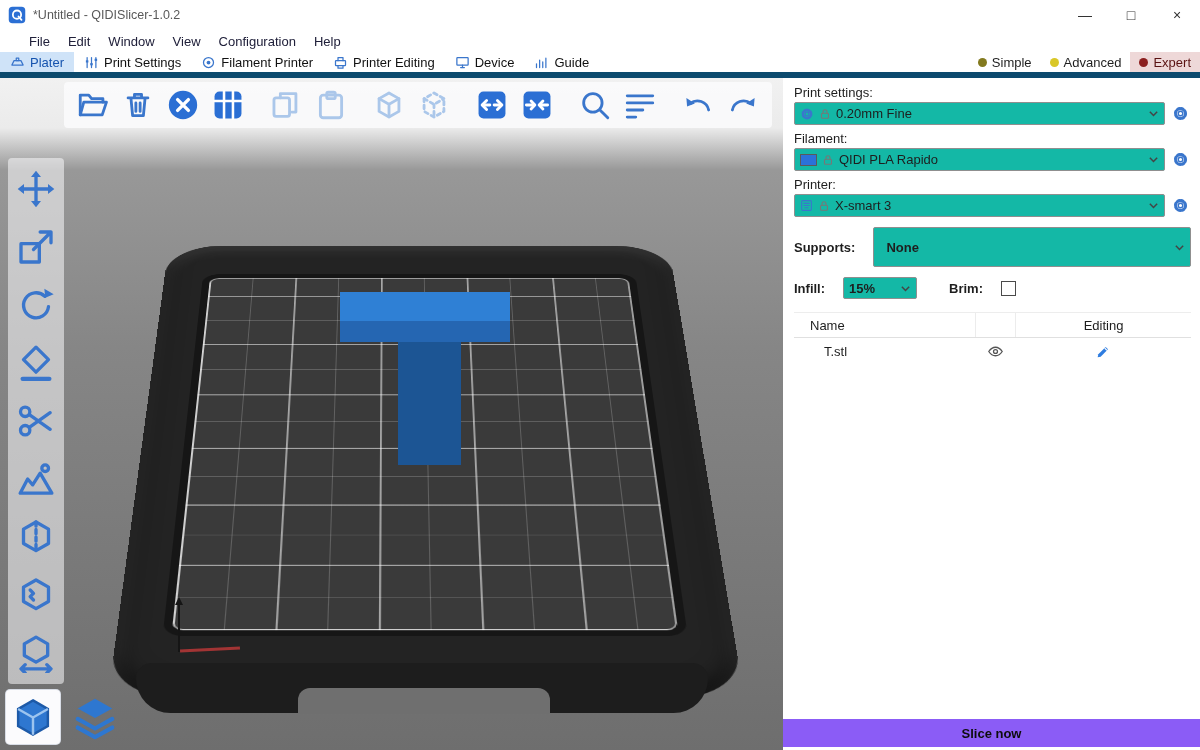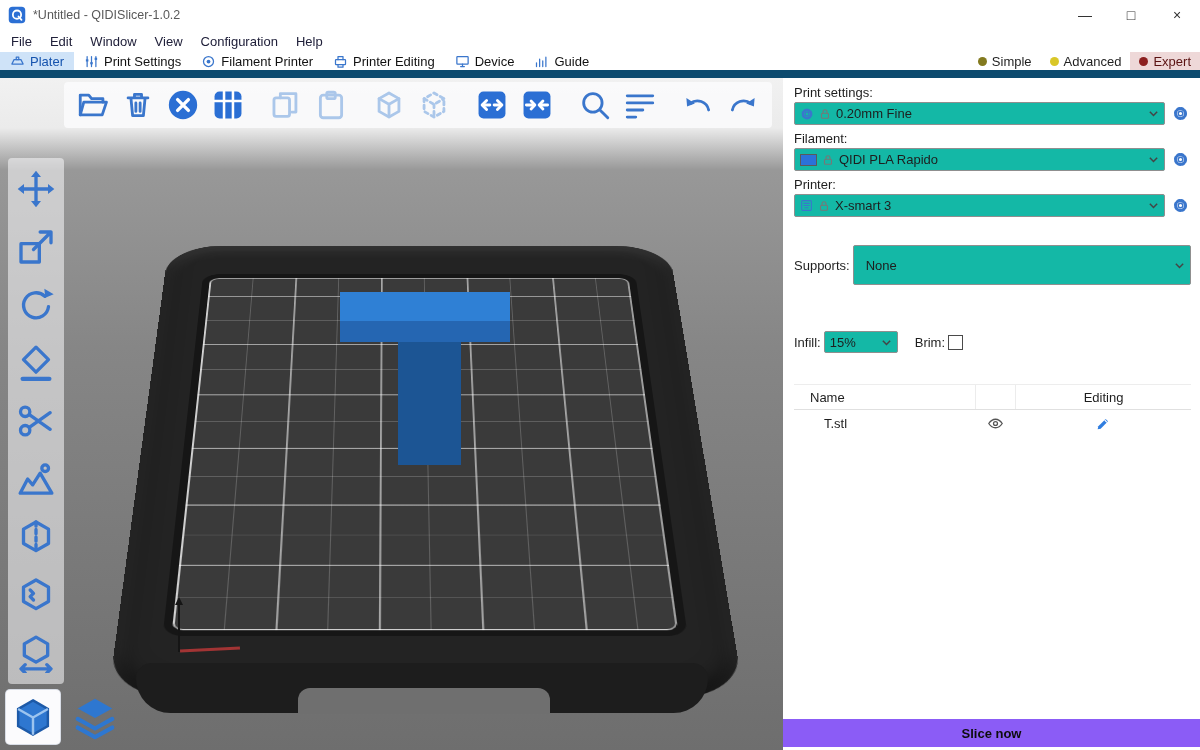--- a/index.html
+++ b/index.html
@@ -8,25 +8,25 @@
   .app { position:relative; width:1200px; height:750px; background:#fff; overflow:hidden; font-size:13px; color:#1e1e1e; }
 
   
   .titlebar { height:30px; display:flex; align-items:center; padding-left:8px; background:#fff; }
   .app-logo { width:18px; height:18px; margin-right:7px; }
   .title-text { color:#595959; font-size:12.5px; }
   .win-controls { margin-left:auto; display:flex; height:100%; }
   .win-btn { width:46px; display:flex; align-items:center; justify-content:center; color:#333; font-size:14px; }
 
   
-  .menubar { height:22px; display:flex; align-items:center; padding-left:2px; background:#fff; }
+  .menubar { height:22px; display:flex; align-items:center; padding-left:20px; background:#fff; }
   .menu-item { padding:0 9px; color:#20203a; cursor:default; }
 
   
-  .tabbar { height:26px; display:flex; align-items:stretch; border-bottom:8px solid #0c4a6e; background:#fff; }
+  .tabbar { height:26px; display:flex; align-items:stretch; border-bottom:6px solid #0c4a6e; background:#fff; }
   .tab { display:flex; align-items:center; gap:5px; padding:0 10px; color:#111; }
   .tab svg { display:block; }
   .tab.active { background:#cfe3f8; color:#1553ae; }
   .modes { margin-left:auto; display:flex; align-items:stretch; }
   .mode { display:flex; align-items:center; gap:5px; padding:0 9px; }
   .mode.active { background:#eed8d8; color:#5a1212; }
   .dot { width:9px; height:9px; border-radius:50%; display:inline-block; }
 
   
   .main { position:absolute; top:78px; left:0; right:0; bottom:0; display:flex;border-radius:26px; }
@@ -75,21 +75,21 @@
   .right-panel { width:417px; background:#fff; display:flex; flex-direction:column; }
   .rp-inner { flex:1; display:flex; flex-direction:column; padding:6px 9px 0 11px; min-height:0; }
   .sec-label { margin:1px 0 2px; }
   .combo-row { display:flex; align-items:center; margin-bottom:5px; }
   .combo { flex:1; height:23px; border:1px solid #8f8f8f; border-radius:2px; background:#14b8a6;
     display:flex; align-items:center; gap:5px; padding:0 5px; min-width:0; }
   .combo-text { white-space:nowrap; overflow:hidden; }
   .chev { margin-left:auto; display:flex; }
   .gear-btn { width:22px; display:flex; justify-content:center; margin-left:4px; }
   .swatch { width:17px; height:12px; border:1px solid #5a5a5a; display:inline-block; }
-  .inline-row { display:flex; align-items:center; gap:3px; margin:23px 0; }
+  .inline-row { display:flex; align-items:center; gap:18px; margin:5px 0;font-weight:bold; }
   .combo.supports { height:40px; }
   .combo.infill { flex:0 0 74px; height:22px; }
   .combo .indent { padding-left:7px; }
   .checkbox { width:15px; height:15px; border:1px solid #4a4a4a; background:#fff; display:inline-block; }
   .obj-list { flex:1; display:flex; flex-direction:column; margin-top:8px; border-top:1px solid #ededed; min-height:0; }
   .obj-header { display:flex; align-items:center; height:25px; border-bottom:1px solid #e0e0e0;justify-content:flex-end; }
   .obj-row { display:flex; align-items:center; height:27px; }
   .col-name { flex:1; padding-left:16px; }
   .row-name { padding-left:30px; }
   .col-eye { width:40px; display:flex; justify-content:center; }

